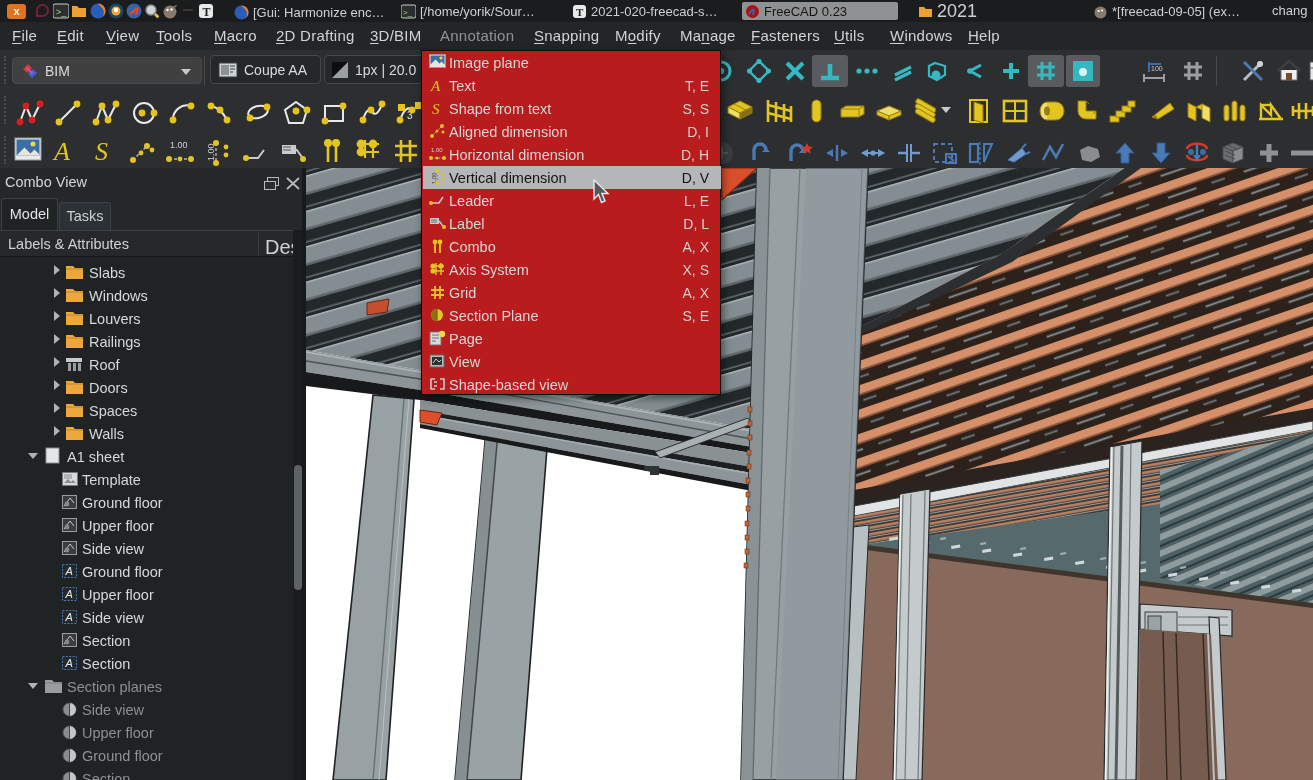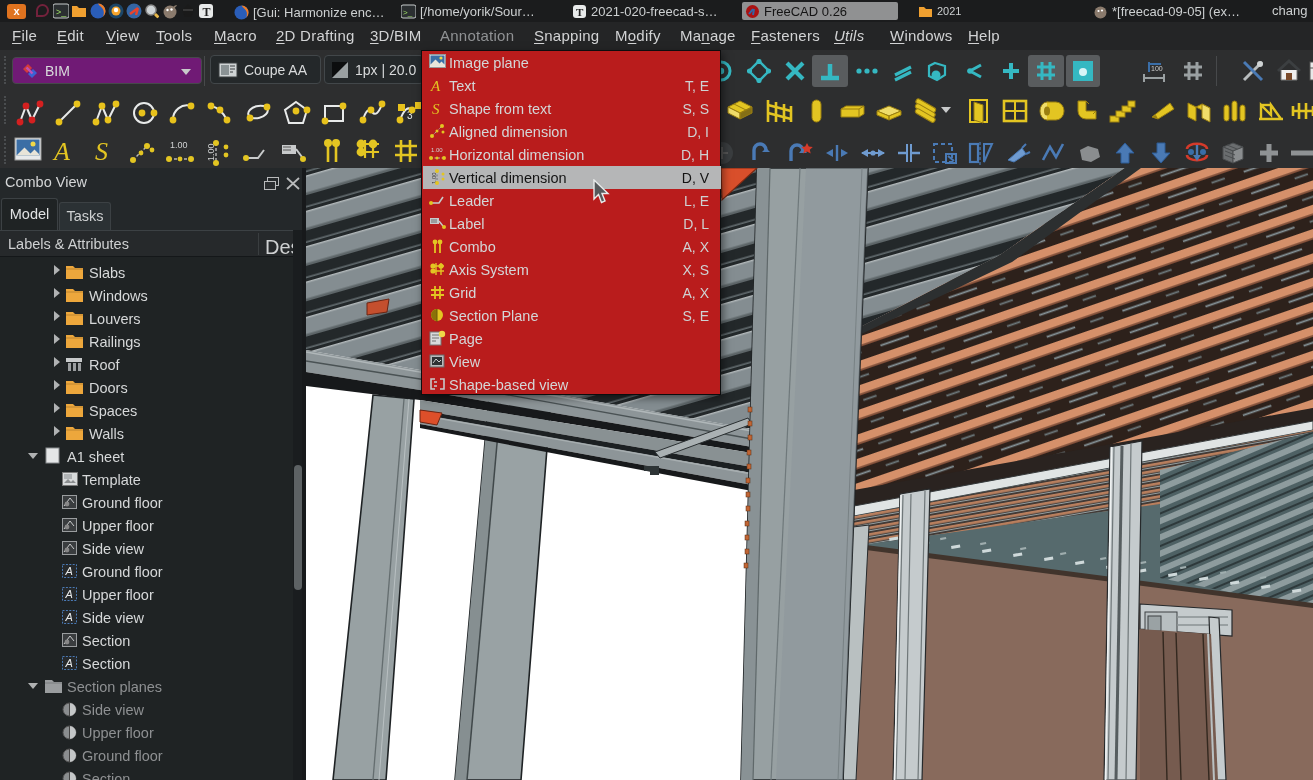--- a/index.html
+++ b/index.html
@@ -83,27 +83,27 @@
           <rect x="1" y="1" width="13" height="13" rx="3" fill="#e8eaea"></rect>
           <text x="4" y="12" font-size="11" font-weight="bold" fill="#222" font-family="Liberation Serif">T</text>
         </svg></div>
       <span style="margin-left:4px;color:#cdd0d1;font-size:13px;white-space:nowrap">2021-020-freecad-s…</span>
     </div>
     <div class="abs" style="left:742px;top:2px;width:156px;height:18px;background:#909192;border-radius:2px;display:flex;align-items:center;overflow:hidden">
       <div style="margin-left:3px;width:15px;height:15px;flex:none"><svg width="15" height="15">
           <circle cx="7.5" cy="7.5" r="6.5" fill="#aa1111"></circle>
           <path d="M4 10l4-5M9 5l-1 6" stroke="#3465a4" stroke-width="2"></path>
         </svg></div>
-      <span style="margin-left:4px;color:#141414;font-size:13px;white-space:nowrap">FreeCAD 0.26</span>
+      <span style="margin-left:4px;color:#141414;font-size:13px;white-space:nowrap">FreeCAD 0.23</span>
     </div>
     <div class="abs" style="left:915px;top:2px;width:168px;height:18px;display:flex;align-items:center;overflow:hidden">
       <div style="margin-left:3px;width:15px;height:15px;flex:none"><svg width="15" height="15">
           <path d="M1 3h5l2 2h6v8H1z" fill="#f0a030"></path>
         </svg></div>
-      <span style="margin-left:4px;color:#cdd0d1;font-size:11px;white-space:nowrap">2021</span>
+      <span style="margin-left:4px;color:#cdd0d1;font-size:18px;white-space:nowrap">2021</span>
     </div>
     <div class="abs" style="left:1090px;top:2px;width:172px;height:18px;display:flex;align-items:center;overflow:hidden">
       <div style="margin-left:3px;width:15px;height:15px;flex:none"><svg width="15" height="15">
           <circle cx="7.5" cy="8.5" r="6" fill="#8a7a6c"></circle>
           <circle cx="5.5" cy="7" r="1.1" fill="#fff"></circle>
           <circle cx="9" cy="6.5" r="1.1" fill="#fff"></circle>
         </svg></div>
       <span style="margin-left:4px;color:#cdd0d1;font-size:13px;white-space:nowrap">*[freecad-09-05] (ex…</span>
     </div>
     <span class="abs tb-text" style="left:1272px;top:3px">chang</span>
@@ -114,28 +114,28 @@
     <span class="mi" style="left:106px;"><u>V</u>iew</span>
     <span class="mi" style="left:156px;"><u>T</u>ools</span>
     <span class="mi" style="left:214px;"><u>M</u>acro</span>
     <span class="mi" style="left:276px;"><u>2</u>D Drafting</span>
     <span class="mi" style="left:370px;"><u>3</u>D/BIM</span>
     <span class="mi" style="left:440px;color:#909294;">Annotation</span>
     <span class="mi" style="left:534px;"><u>S</u>napping</span>
     <span class="mi" style="left:615px;">M<u>o</u>dify</span>
     <span class="mi" style="left:680px;">Ma<u>n</u>age</span>
     <span class="mi" style="left:751px;"><u>F</u>asteners</span>
-    <span class="mi" style="left:834px;font-style:italic;"><u>U</u>tils</span>
+    <span class="mi" style="left:834px;"><u>U</u>tils</span>
     <span class="mi" style="left:890px;"><u>W</u>indows</span>
     <span class="mi" style="left:968px;"><u>H</u>elp</span>
   </div>
 <div id="toolbars" class="abs">
     <div class="abs" style="left:0;top:50px;width:1313px;height:118px;background:#2d2e2f"></div>
     <div class="abs" style="left:4px;top:56px;width:3px;height:28px;border-left:2px dotted #4a4d4f"></div>
-    <div class="btn" style="left:12px;top:57px;width:190px;height:27px;background:#701a75;border-color:#46494b">
+    <div class="btn" style="left:12px;top:57px;width:190px;height:27px;background:#404040;border-color:#46494b">
 <svg width="17" height="17" style="margin-left:8px">
         <path d="M2 7L7 2l4 4-5 5z" fill="#d43a3a"></path>
         <path d="M7 12l5-5 4 4-5 5z" fill="#3a62d4"></path>
         <path d="M5.5 5.5l6 6" stroke="#c050b8" stroke-width="2.4"></path>
       </svg>
 <span style="margin-left:7px">BIM</span>
 <svg width="10" height="6" style="position:absolute;right:10px;top:11px">
         <path d="M0 0h10l-5 6z" fill="#c8cacb"></path>
       </svg>
     </div>

